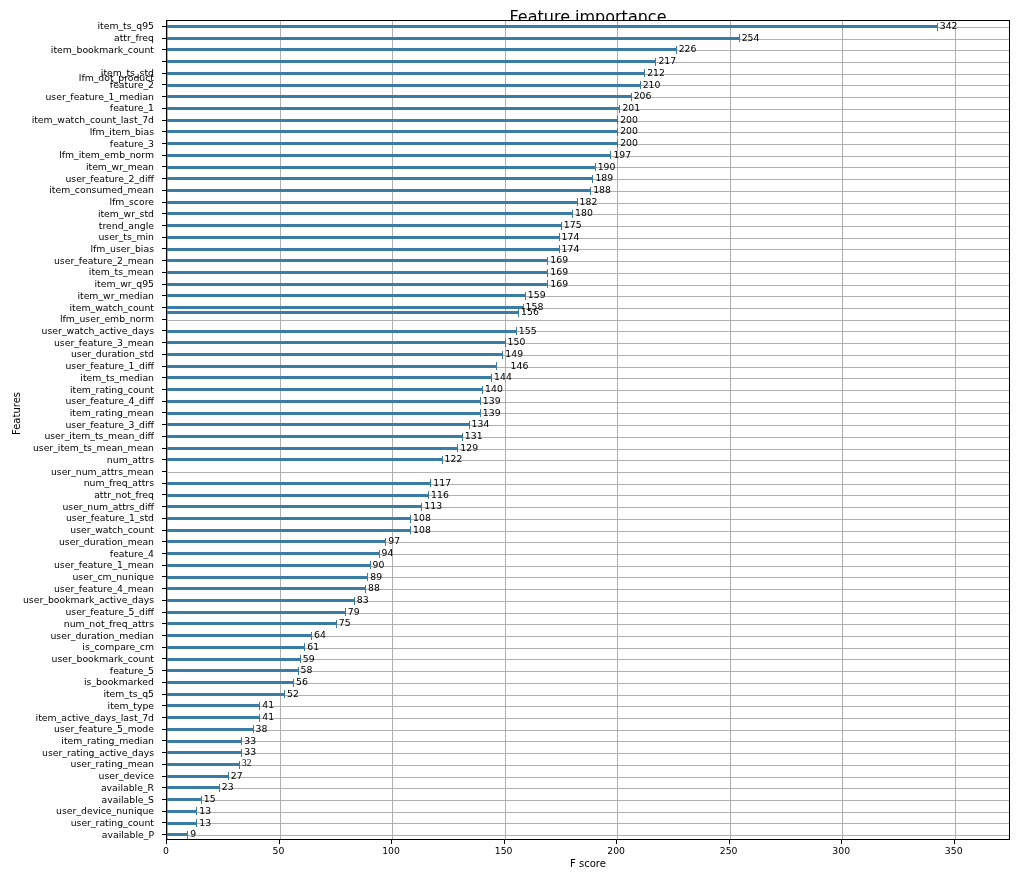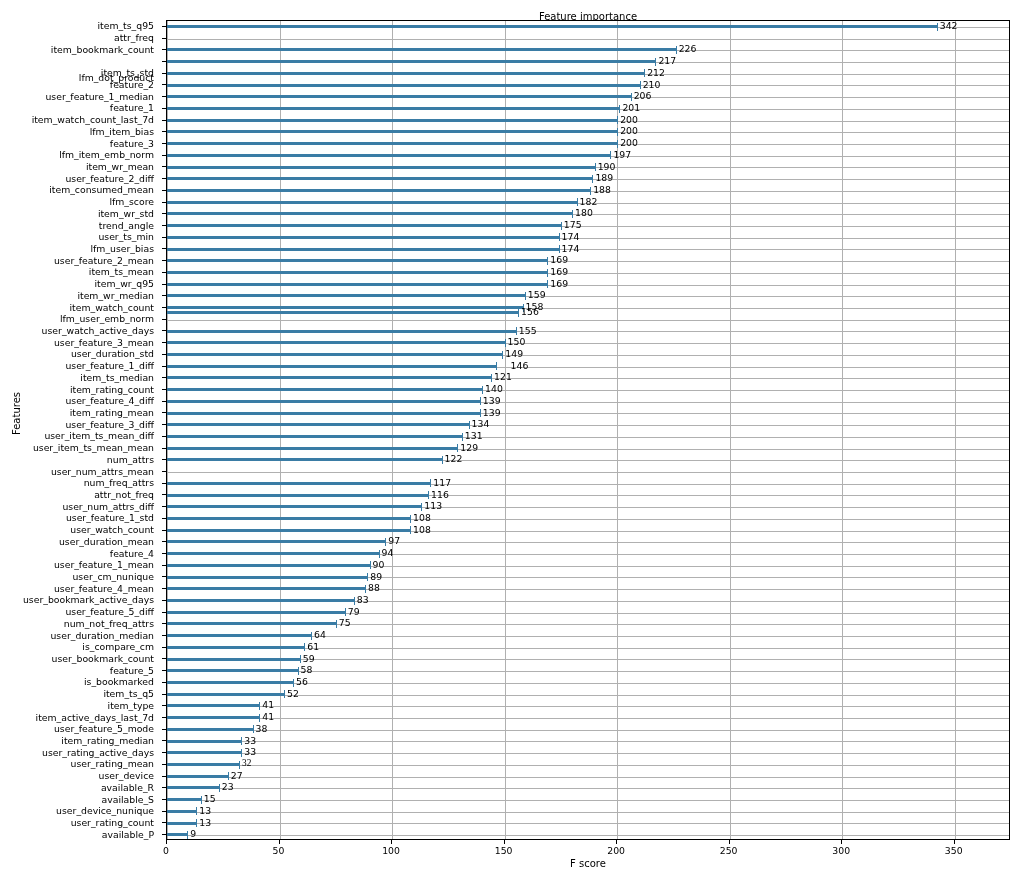--- a/index.html
+++ b/index.html
@@ -22,21 +22,21 @@
     background: #ffffff;
   }
 
   
   #chart-title {
     position: absolute;
     left: 166px;
     top: 10px;
     width: 844px;
     text-align: center;
-    font-size: 10px;
+    font-size: 16px;
     color: #000000;
     line-height: 14px;
     white-space: nowrap;
   }
 
   
   #plot-area {
     position: absolute;
     left: 166px;
     top: 20px;
@@ -402,20 +402,25 @@
         <div class="hgrid" style="top: 791px;"></div>
         <div class="hgrid" style="top: 802px;"></div>
         <div class="hgrid" style="top: 814px;"></div>
       </div>
     <div id="bars-layer">
         <div class="bar-row" style="top: 0px; width: 844px;">
           <div class="bar" style="width: 769.728px; background: rgb(58, 124, 165);"></div>
           <div class="bar-cap" style="left: 769.728px; background: rgb(58, 124, 165);"></div>
           <div class="bar-value" style="left: 772.728px;">342</div>
         </div>
+        <div class="bar-row" style="top: 11.7143px; width: 844px;">
+          <div class="bar" style="width: 571.669px; background: rgb(58, 124, 165);"></div>
+          <div class="bar-cap" style="left: 571.669px; background: rgb(58, 124, 165);"></div>
+          <div class="bar-value" style="left: 574.669px;">254</div>
+        </div>
         <div class="bar-row" style="top: 23.4286px; width: 844px;">
           <div class="bar" style="width: 508.651px; background: rgb(58, 124, 165);"></div>
           <div class="bar-cap" style="left: 508.651px; background: rgb(58, 124, 165);"></div>
           <div class="bar-value" style="left: 511.651px;">226</div>
         </div>
         <div class="bar-row" style="top: 35.1429px; width: 844px;">
           <div class="bar" style="width: 488.395px; background: rgb(58, 124, 165);"></div>
           <div class="bar-cap" style="left: 488.395px; background: rgb(58, 124, 165);"></div>
           <div class="bar-value" style="left: 491.395px;">217</div>
         </div>
@@ -545,21 +550,21 @@
           <div class="bar-value" style="left: 338.349px;">149</div>
         </div>
         <div class="bar-row" style="top: 339.714px; width: 844px;">
           <div class="bar" style="width: 328.597px; background: rgb(58, 124, 165);"></div>
           <div class="bar-cap" style="left: 328.597px; background: rgb(58, 124, 165);"></div>
           <div class="bar-value" style="left: 331.597px; margin-left: 12px;">146</div>
         </div>
         <div class="bar-row" style="top: 351.429px; width: 844px;">
           <div class="bar" style="width: 324.096px; background: rgb(58, 124, 165);"></div>
           <div class="bar-cap" style="left: 324.096px; background: rgb(58, 124, 165);"></div>
-          <div class="bar-value" style="left: 327.096px;">121</div>
+          <div class="bar-value" style="left: 327.096px;">144</div>
         </div>
         <div class="bar-row" style="top: 363.143px; width: 844px;">
           <div class="bar" style="width: 315.093px; background: rgb(58, 124, 165);"></div>
           <div class="bar-cap" style="left: 315.093px; background: rgb(58, 124, 165);"></div>
           <div class="bar-value" style="left: 318.093px;">140</div>
         </div>
         <div class="bar-row" style="top: 374.857px; width: 844px;">
           <div class="bar" style="width: 312.843px; background: rgb(58, 124, 165);"></div>
           <div class="bar-cap" style="left: 312.843px; background: rgb(58, 124, 165);"></div>
           <div class="bar-value" style="left: 315.843px;">139</div>

